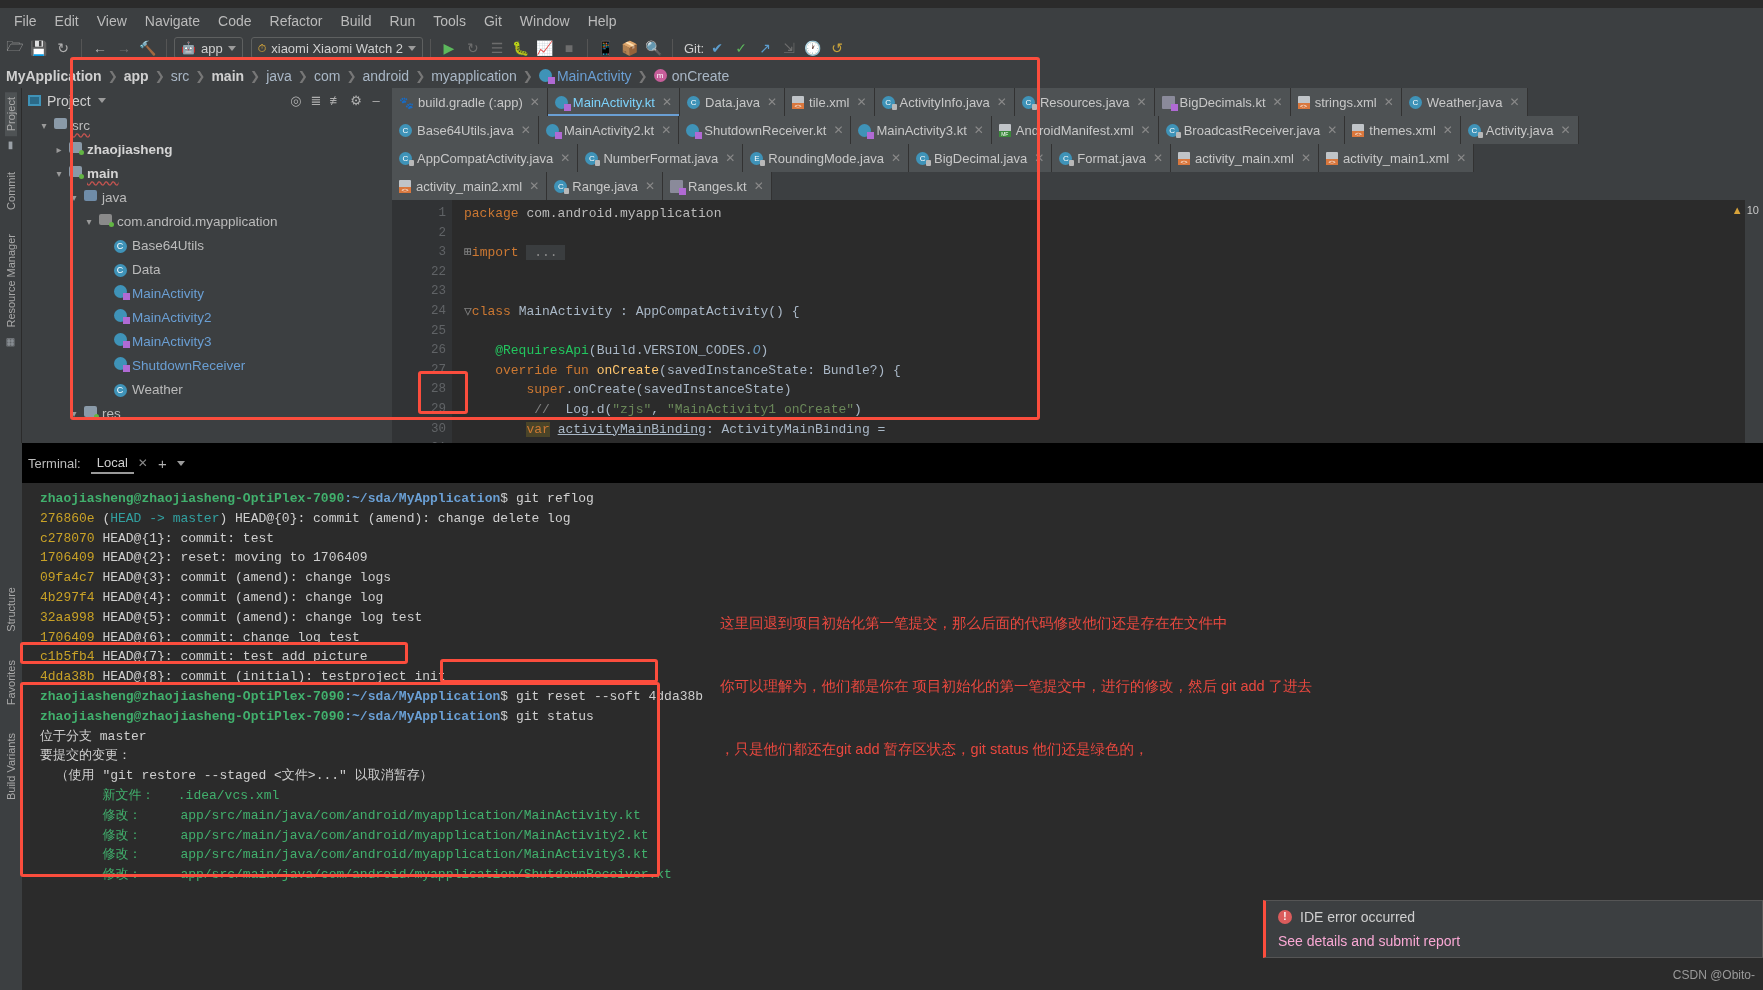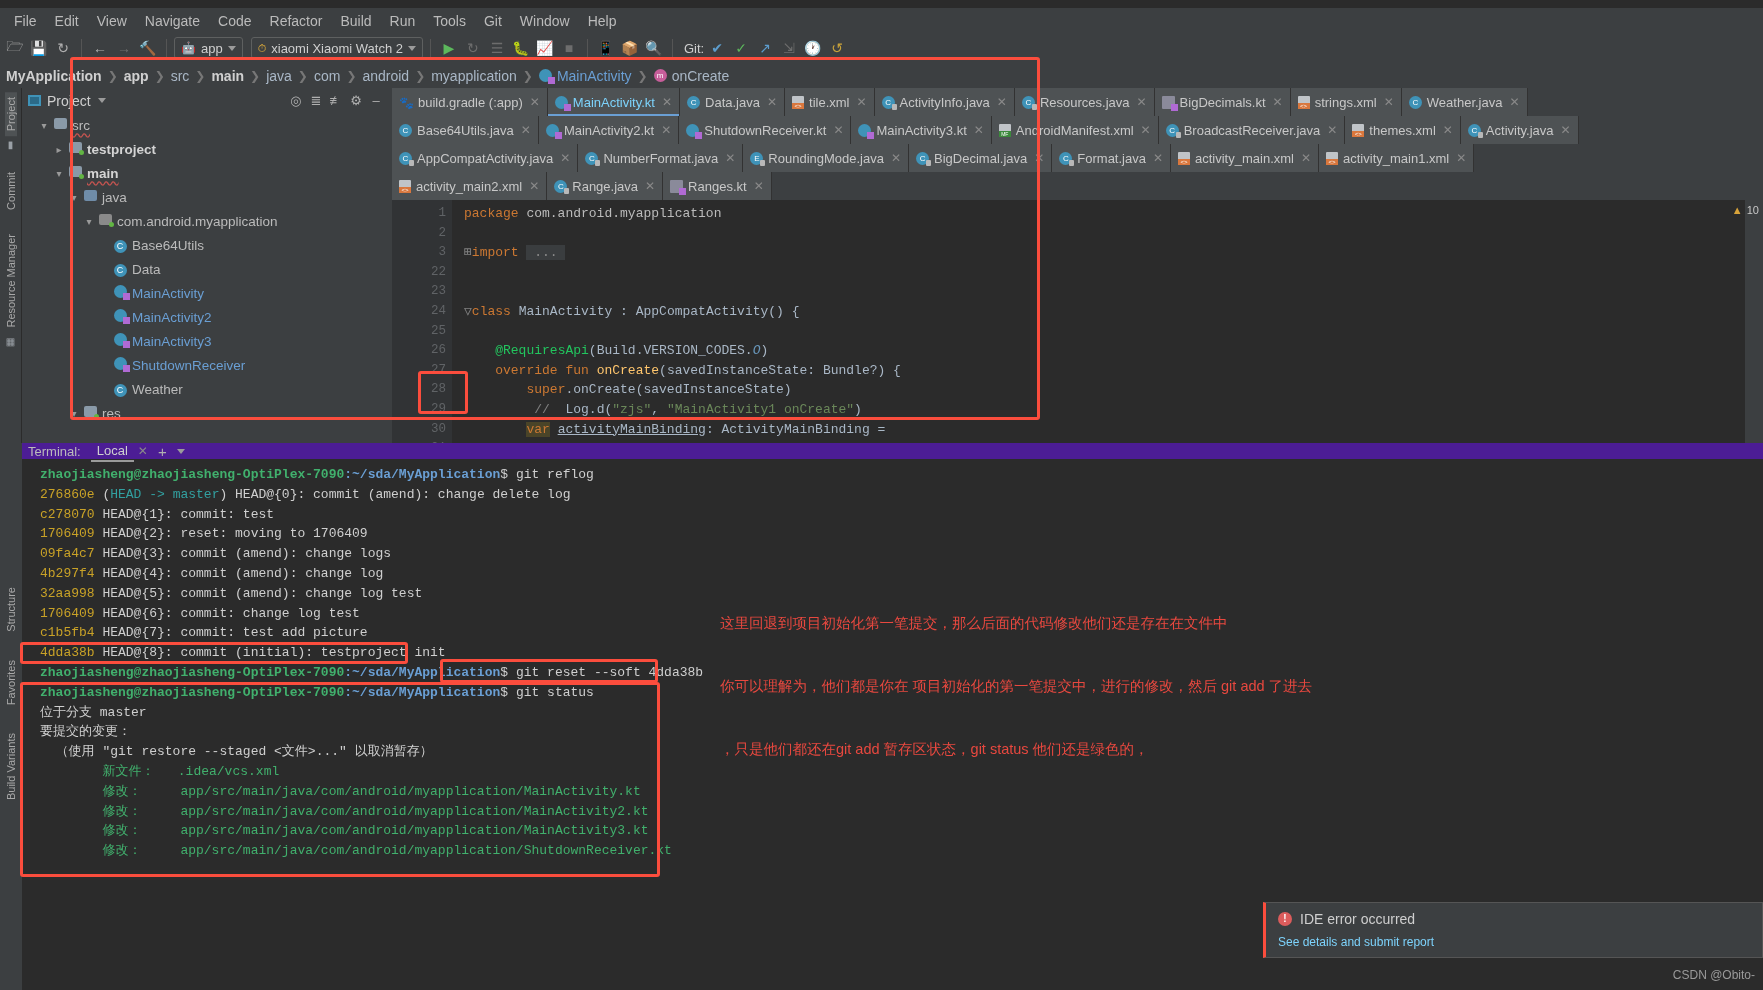--- a/index.html
+++ b/index.html
@@ -151,21 +151,21 @@
   .param { color:#8a8a8a; font-style:italic; }
   .fold { color:#808080; }
 
   #rightgut { width:18px; background:#3c3f41; position:relative; }
   .warnbadge { position:absolute; right:4px; top:4px; font-size:11px;
     color:#c8c8c8; display:flex; gap:4px; align-items:center; }
 
   
   #termwrap { position:absolute; left:22px; right:0; top:443px; bottom:0;
               background:#2b2b2b; display:flex; flex-direction:column; }
-  #termhdr { height:16px; background:#4c1d95; display:flex; align-items:center;
+  #termhdr { height:40px; background:#000000; display:flex; align-items:center;
              padding-left:6px; gap:10px; font-size:13px; color:#bbb; }
   #termhdr .tlocal { color:#cfcfcf; border-bottom:2px solid #9a9a9a; padding:2px 6px; }
   #termbody { flex:1; font-family:"Liberation Mono", monospace;
               font-size:13px; padding:6px 0 0 18px; line-height:19.8px;
               color:#cfcfcf; white-space:pre; }
   .t-user { color:#41b06d; font-weight:bold; }
   .t-path { color:#6a9fd4; font-weight:bold; }
   .t-hash { color:#c9a227; }
   .t-green { color:#41b06d; }
   .t-cyan { color:#32a0a0; }
@@ -184,21 +184,21 @@
     background:#3c3f41; display:flex; flex-direction:column; align-items:center;
     padding-top:140px; }
   #botleftstrip .vlabel { writing-mode:vertical-rl; transform:rotate(180deg);
     font-size:11px; color:#a9a9a9; padding:4px 0; white-space:nowrap; }
 
   
   #notif { position:absolute; right:0; bottom:32px; width:500px;
     background:#3c3f41; border:1px solid #555; border-left:3px solid #fb4d3d;
     padding:8px 12px; }
   #notif .r1 { display:flex; align-items:center; gap:8px; color:#cfcfcf; font-size:14px; }
-  #notif .r2 { margin-top:8px; color:#7dd3fc; font-size:12px; cursor:pointer; }
+  #notif .r2 { margin-top:8px; color:#f9a8d4; font-size:14px; cursor:pointer; }
   #notif .err { width:14px; height:14px; border-radius:50%; background:#db5c5c;
                 color:#fff; font-size:10px; text-align:center; line-height:14px;
                 font-weight:bold; }
   #watermark { position:absolute; right:8px; bottom:8px; color:#9a9a9a;
                font-size:12px; }
 </style>
 </head>
 <body>
 
 <div id="topstrip"></div>
@@ -310,21 +310,21 @@
     </div>
     <div id="tree">
         <div class="row" style="padding-left: 15px;">
           <span class="arr">▾</span>
           <span class="ico"><span class="fi fi-folder"></span></span>
           <span class="lbl wavy">src</span>
         </div>
         <div class="row" style="padding-left: 30px;">
           <span class="arr">▸</span>
           <span class="ico"><span class="fi fi-mod"></span></span>
-          <span class="lbl bold">testproject</span>
+          <span class="lbl bold">zhaojiasheng</span>
         </div>
         <div class="row" style="padding-left: 30px;">
           <span class="arr">▾</span>
           <span class="ico"><span class="fi fi-mod"></span></span>
           <span class="lbl bold wavy">main</span>
         </div>
         <div class="row" style="padding-left: 45px;">
           <span class="arr">▾</span>
           <span class="ico"><span class="fi fi-folder-src"></span></span>
           <span class="lbl">java</span>

